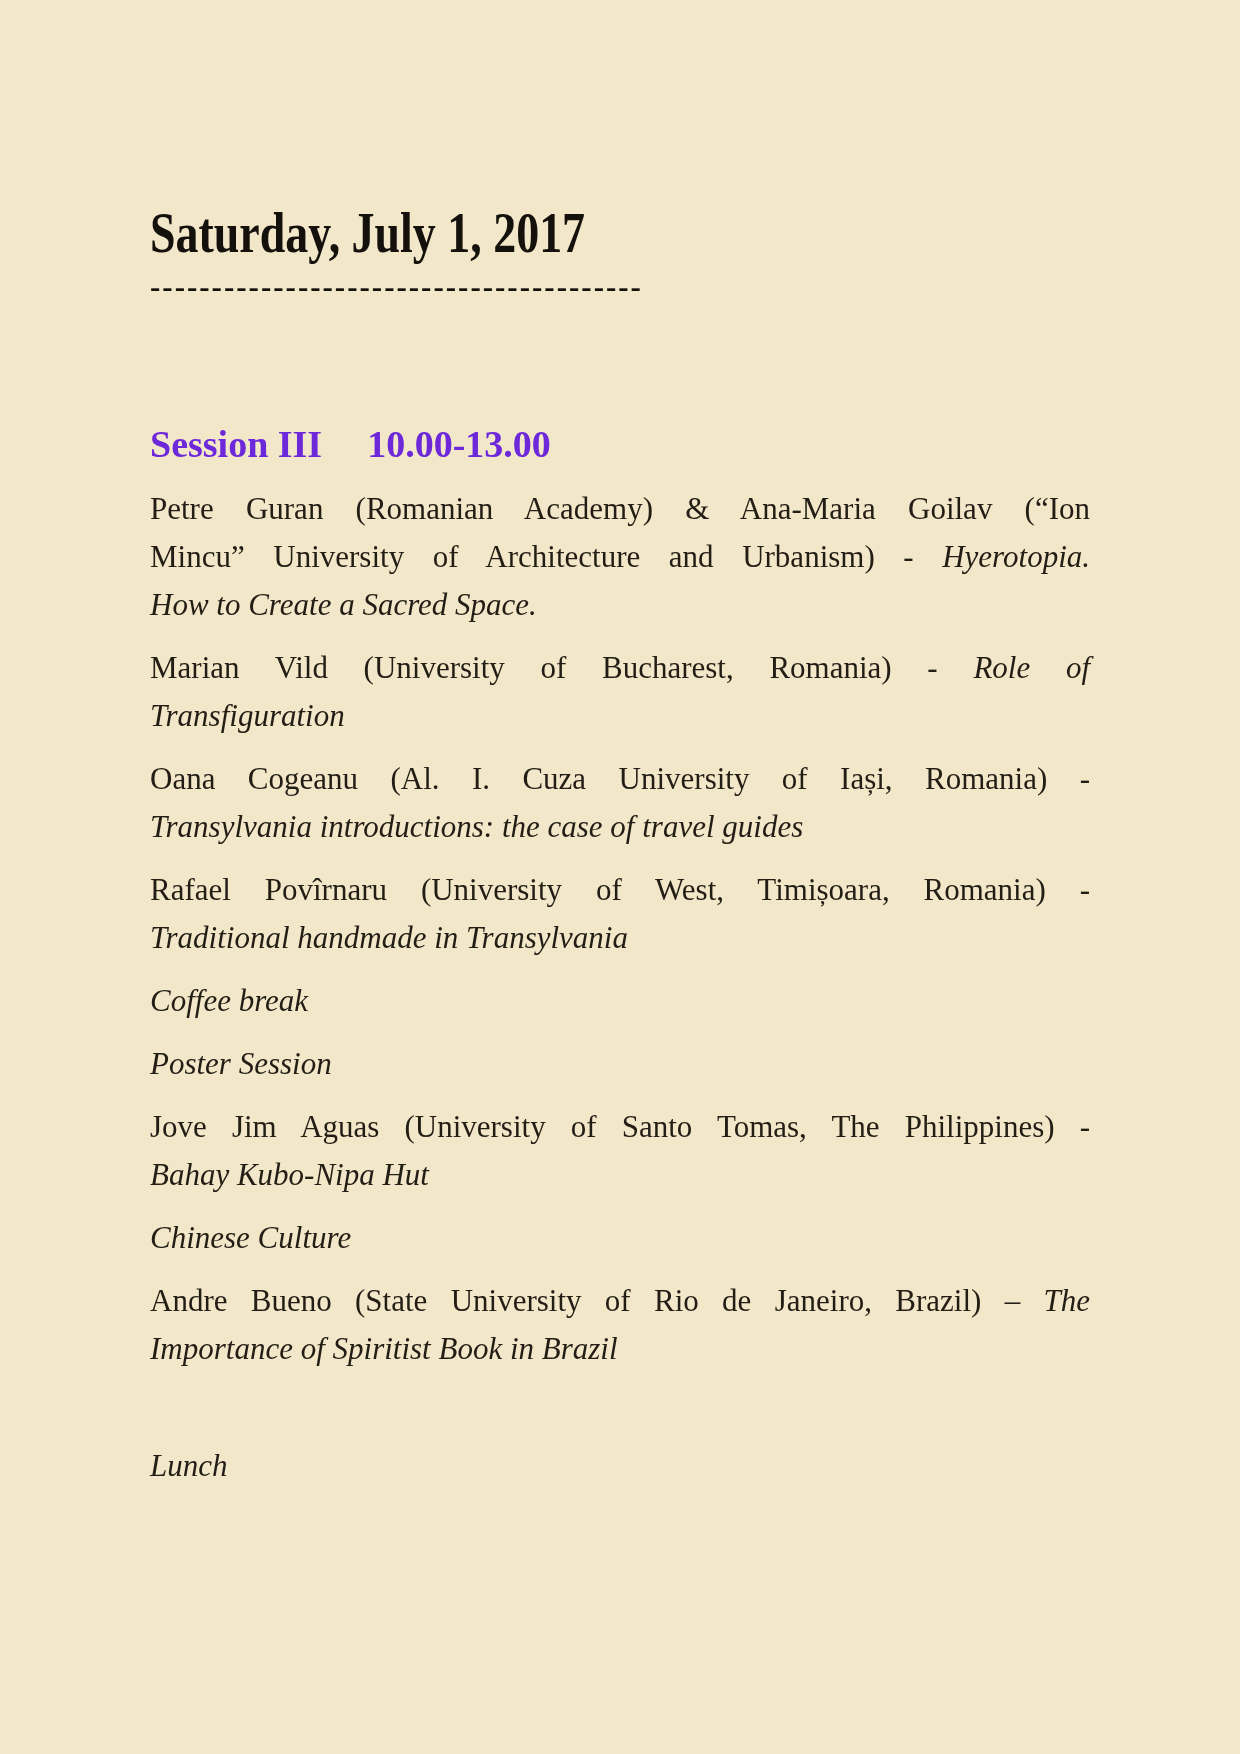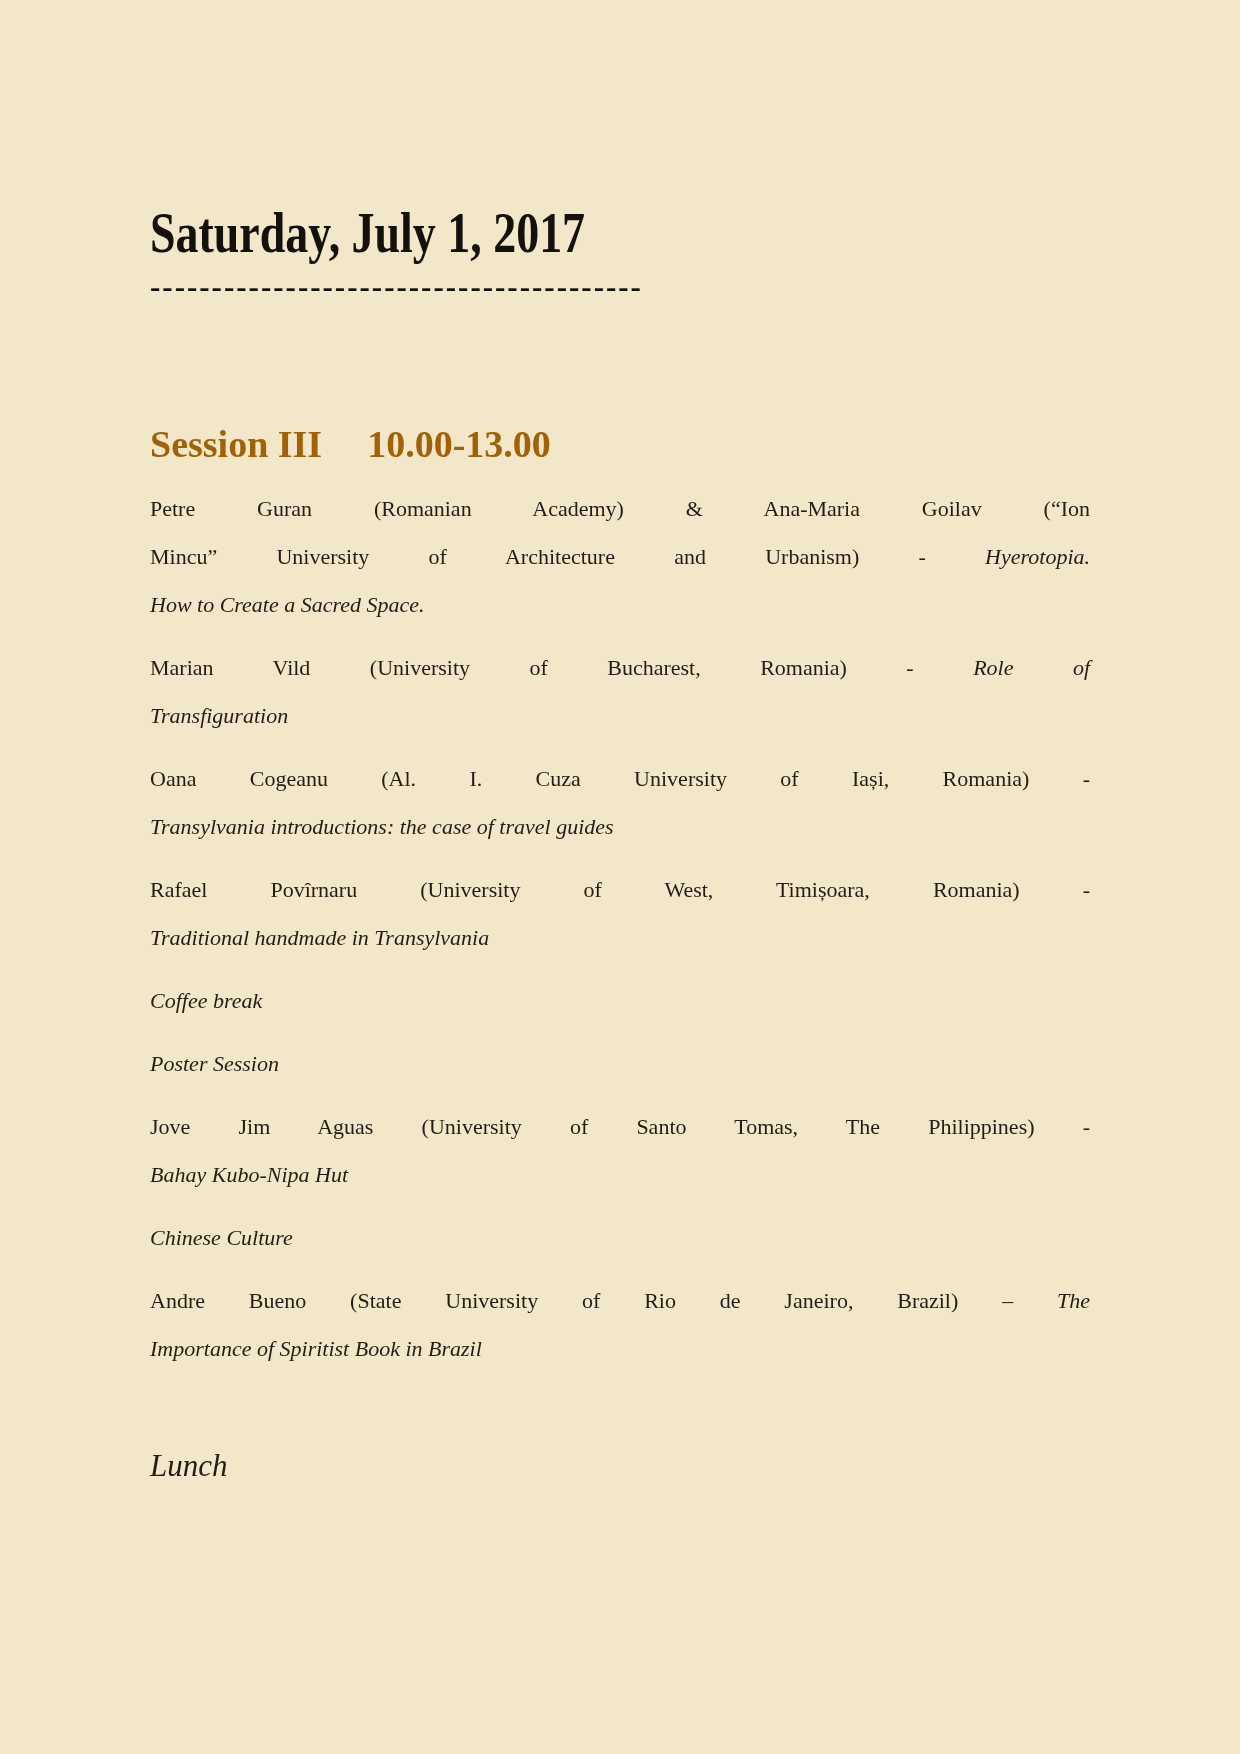--- a/index.html
+++ b/index.html
@@ -21,27 +21,27 @@
   }
   .divider {
     margin-top:9px;
     font-weight:bold; font-size:31px; line-height:34px;
     letter-spacing:2px; color:#14110c;
     white-space:nowrap;
   }
   .session-heading {
     margin-top:118px;
     font-size:38px; line-height:44px; font-weight:bold;
-    color:#a16207;
+    color:#6d28d9;
   }
   .session-time { margin-left:45px; }
   .entries { margin-top:19px; }
   .entry { margin-bottom:15px; }
   .line {
-    font-size:22px; line-height:48px;
+    font-size:31px; line-height:48px;
     text-align:justify; text-align-last:justify;
     text-justify:inter-word;
   }
   .entry .line:last-child { text-align-last:left; }
   .it { font-style:italic; }
   .lunch {
     margin-top:69px;
     font-size:31px; line-height:48px; font-style:italic;
   }
 </style>

